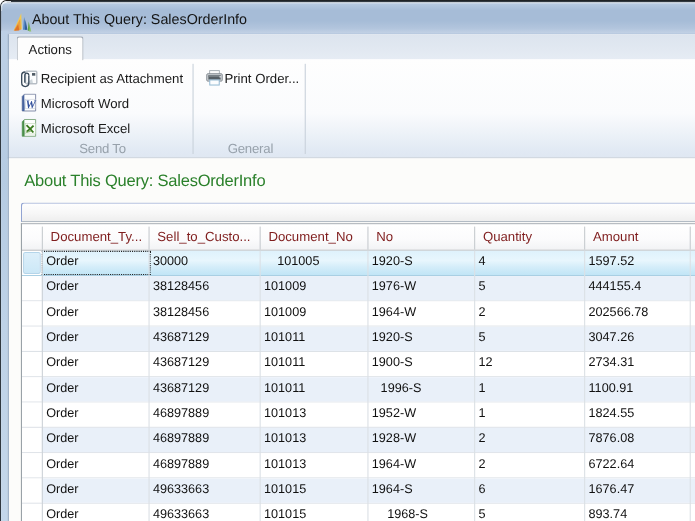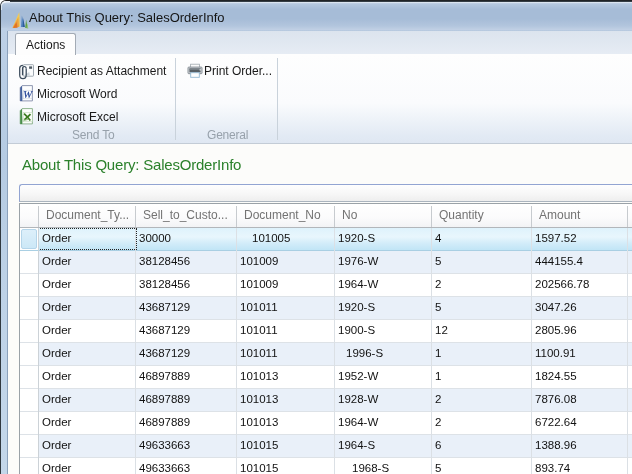--- a/index.html
+++ b/index.html
@@ -34,21 +34,21 @@
   #heading{left:22px;top:156px;font-size:15px;color:#2b812b;letter-spacing:-0.2px;}
 
   #filterbox{left:19px;top:184px;width:613px;height:16px;
     border-top:1px solid #92a4d2;border-left:1px solid #92a4d2;border-bottom:1px solid #aab4be;
     border-top-left-radius:3px;
     background:linear-gradient(180deg,#fefefe 0%,#f7f7f7 55%,#eeeeee 100%);}
 
   #grid{left:19px;top:203px;width:613px;height:271px;border-top:1px solid #9aa2a8;border-left:1px solid #9aa2a8;background:#fff;}
   #ghead{left:0;top:0;width:612px;height:23px;background:linear-gradient(180deg,#ffffff 0%,#fbfbfc 60%,#f2f3f5 100%);border-bottom:1px solid #b2b6ba;}
   .hsep{position:absolute;top:2px;width:1px;height:21px;background:#c7cbcf;}
-  .htext{position:absolute;top:4px;font-size:12px;color:#737373;white-space:pre;}
+  .htext{position:absolute;top:4px;font-size:12px;color:#7f1d1d;white-space:pre;}
   .row{position:absolute;left:0;width:612px;height:22px;border-bottom:1px solid #dde2e7;background:#fff;}
   .rbg{position:absolute;left:18px;right:0;top:0;bottom:0;}
   .rbg.alt{background:#e9f0f9;}
   .rbg.sel{background:linear-gradient(180deg,#def2fc 0%,#e8f6fd 40%,#d2ecf9 70%,#c1e5f6 100%);}
   .row.selb{border-bottom:1px solid #a9cfe3;}
   .vline{position:absolute;width:1px;background:#dbe0e5;}
   .vline.gut{background:#ccd2d7;}
   .ctext{position:absolute;font-size:11.5px;color:#111;top:4px;white-space:pre;}
   #gutsel{left:1px;top:1px;width:14px;height:18px;border:1px solid #b4d5ea;border-radius:2px;
      background:linear-gradient(180deg,#ddeffa 0%,#cce8f7 100%);}
@@ -175,21 +175,21 @@
       <div class="ctext" style="left:318px">1920-S</div>
       <div class="ctext" style="left:415px">5</div>
       <div class="ctext" style="left:515px">3047.26</div>
     </div>
   <div class="row" style="top:116px">
       <div class="ctext" style="left:22px">Order</div>
       <div class="ctext" style="left:119px">43687129</div>
       <div class="ctext" style="left:220px">101011</div>
       <div class="ctext" style="left:318px">1900-S</div>
       <div class="ctext" style="left:415px">12</div>
-      <div class="ctext" style="left:515px">2805.96</div>
+      <div class="ctext" style="left:515px">2734.31</div>
     </div>
   <div class="row" style="top:139px">
       <div class="rbg alt"></div>
       <div class="ctext" style="left:22px">Order</div>
       <div class="ctext" style="left:119px">43687129</div>
       <div class="ctext" style="left:220px">101011</div>
       <div class="ctext" style="left:326px">1996-S</div>
       <div class="ctext" style="left:415px">1</div>
       <div class="ctext" style="left:515px">1100.91</div>
     </div>
@@ -218,21 +218,21 @@
       <div class="ctext" style="left:415px">2</div>
       <div class="ctext" style="left:515px">6722.64</div>
     </div>
   <div class="row" style="top:231px">
       <div class="rbg alt"></div>
       <div class="ctext" style="left:22px">Order</div>
       <div class="ctext" style="left:119px">49633663</div>
       <div class="ctext" style="left:220px">101015</div>
       <div class="ctext" style="left:318px">1964-S</div>
       <div class="ctext" style="left:415px">6</div>
-      <div class="ctext" style="left:515px">1388.96</div>
+      <div class="ctext" style="left:515px">1676.47</div>
     </div>
   <div class="row" style="top:254px">
       <div class="ctext" style="left:22px">Order</div>
       <div class="ctext" style="left:119px">49633663</div>
       <div class="ctext" style="left:220px">101015</div>
       <div class="ctext" style="left:332px">1968-S</div>
       <div class="ctext" style="left:415px">5</div>
       <div class="ctext" style="left:515px">893.74</div>
     </div>
   <div class="vline gut" style="left:18px;top:24px;height:247px"></div>

